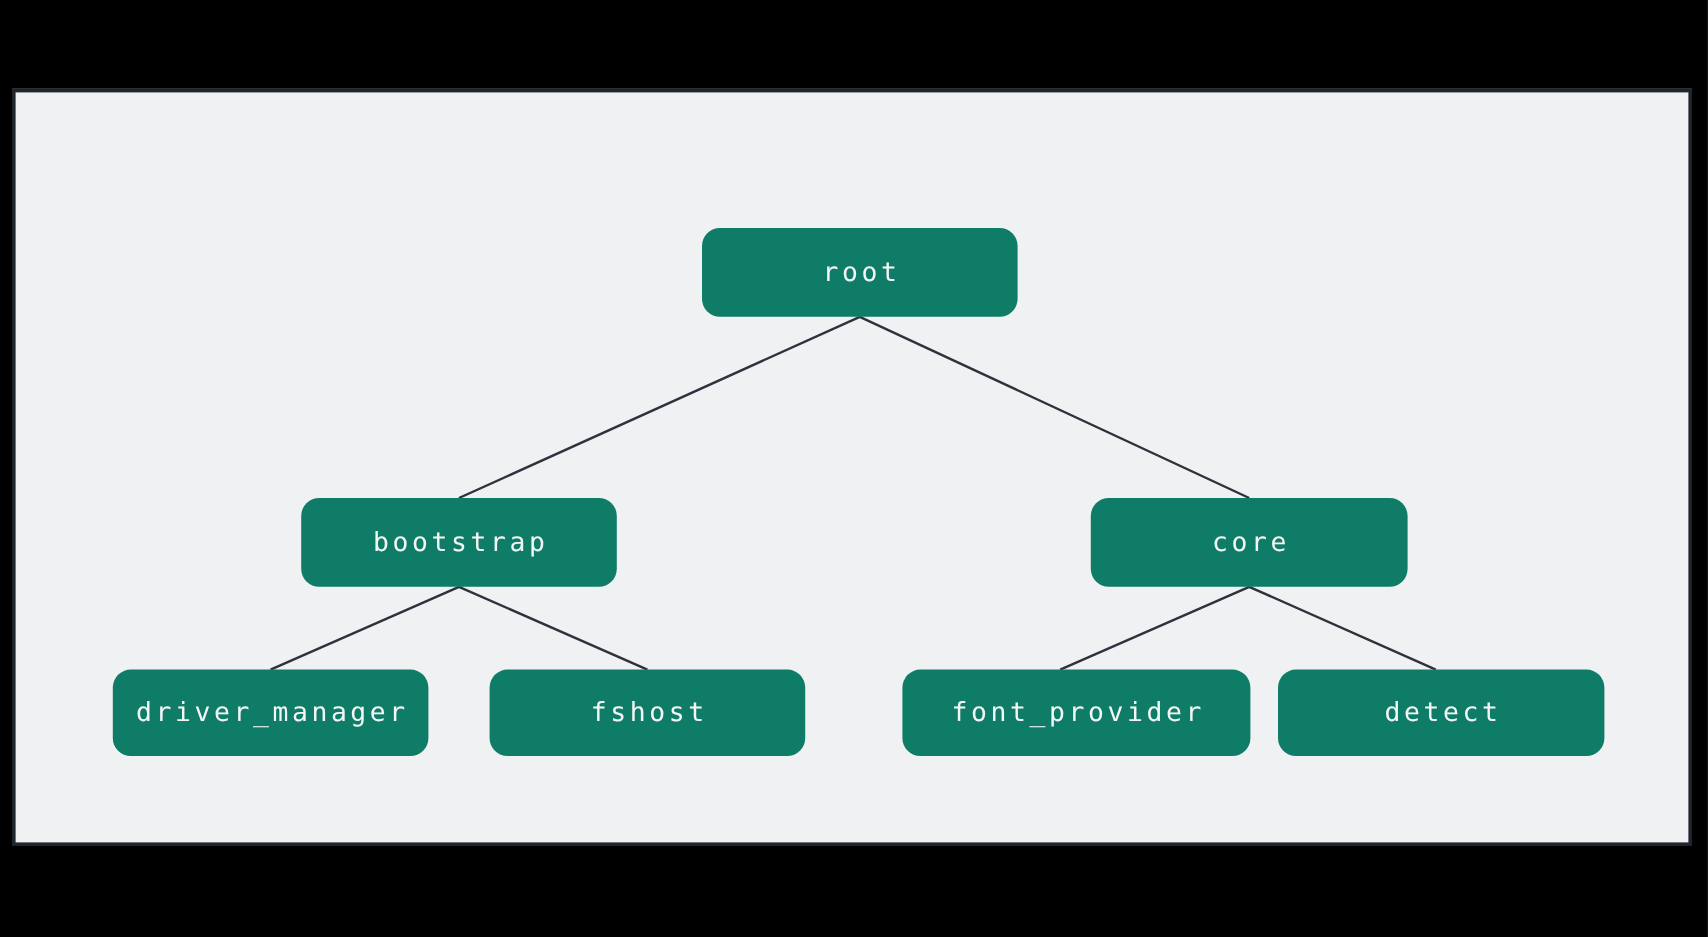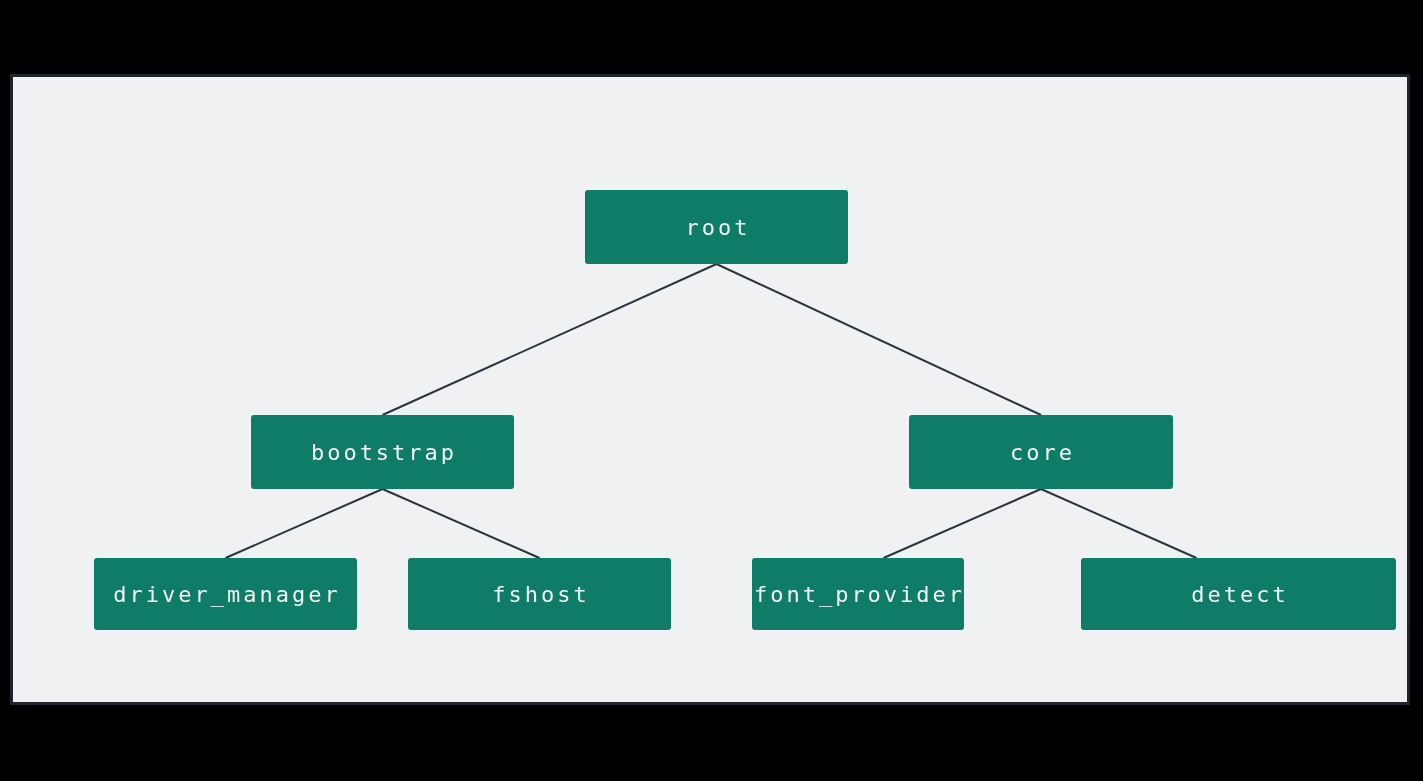--- a/index.html
+++ b/index.html
@@ -36,38 +36,38 @@
   .edge-layer {
     position: absolute;
     inset: 0;
     width: 100%;
     height: 100%;
     display: block;
   }
   .tree-node {
     position: absolute;
     background: var(--node-fill);
-    border-radius: 3px;
+    border-radius: 15px;
     display: flex;
     align-items: center;
     justify-content: center;
     color: var(--node-text);
     font-size: 22px;
     letter-spacing: 3px;
     text-indent: 3px; 
     white-space: nowrap;
   }
   
   .pos-root           { left: 572px; top: 113px; width: 263px; height: 74px; }
   .pos-bootstrap      { left: 238px; top: 338px; width: 263px; height: 74px; }
   .pos-core           { left: 896px; top: 338px; width: 264px; height: 74px; }
   .pos-driver_manager { left:  81px; top: 481px; width: 263px; height: 72px; }
   .pos-fshost         { left: 395px; top: 481px; width: 263px; height: 72px; align-items: center; }
-  .pos-font_provider  { left: 739px; top: 481px; width: 212px; height: 72px; }
-  .pos-detect         { left: 1052px; top: 481px; width: 315px; height: 72px; margin-left: 16px; }
+  .pos-font_provider  { left: 739px; top: 481px; width: 290px; height: 72px; }
+  .pos-detect         { left: 1052px; top: 481px; width: 272px; height: 72px; }
 </style>
 </head>
 <body>
 
 <div class="stage">
   <div class="diagram-canvas">
 
     <svg class="edge-layer" id="edge-layer">
         <line x1="703.5" y1="187" x2="369.5" y2="338" stroke="#2c333d" stroke-width="2"></line>
         <line x1="703.5" y1="187" x2="1028" y2="338" stroke="#2c333d" stroke-width="2"></line>

